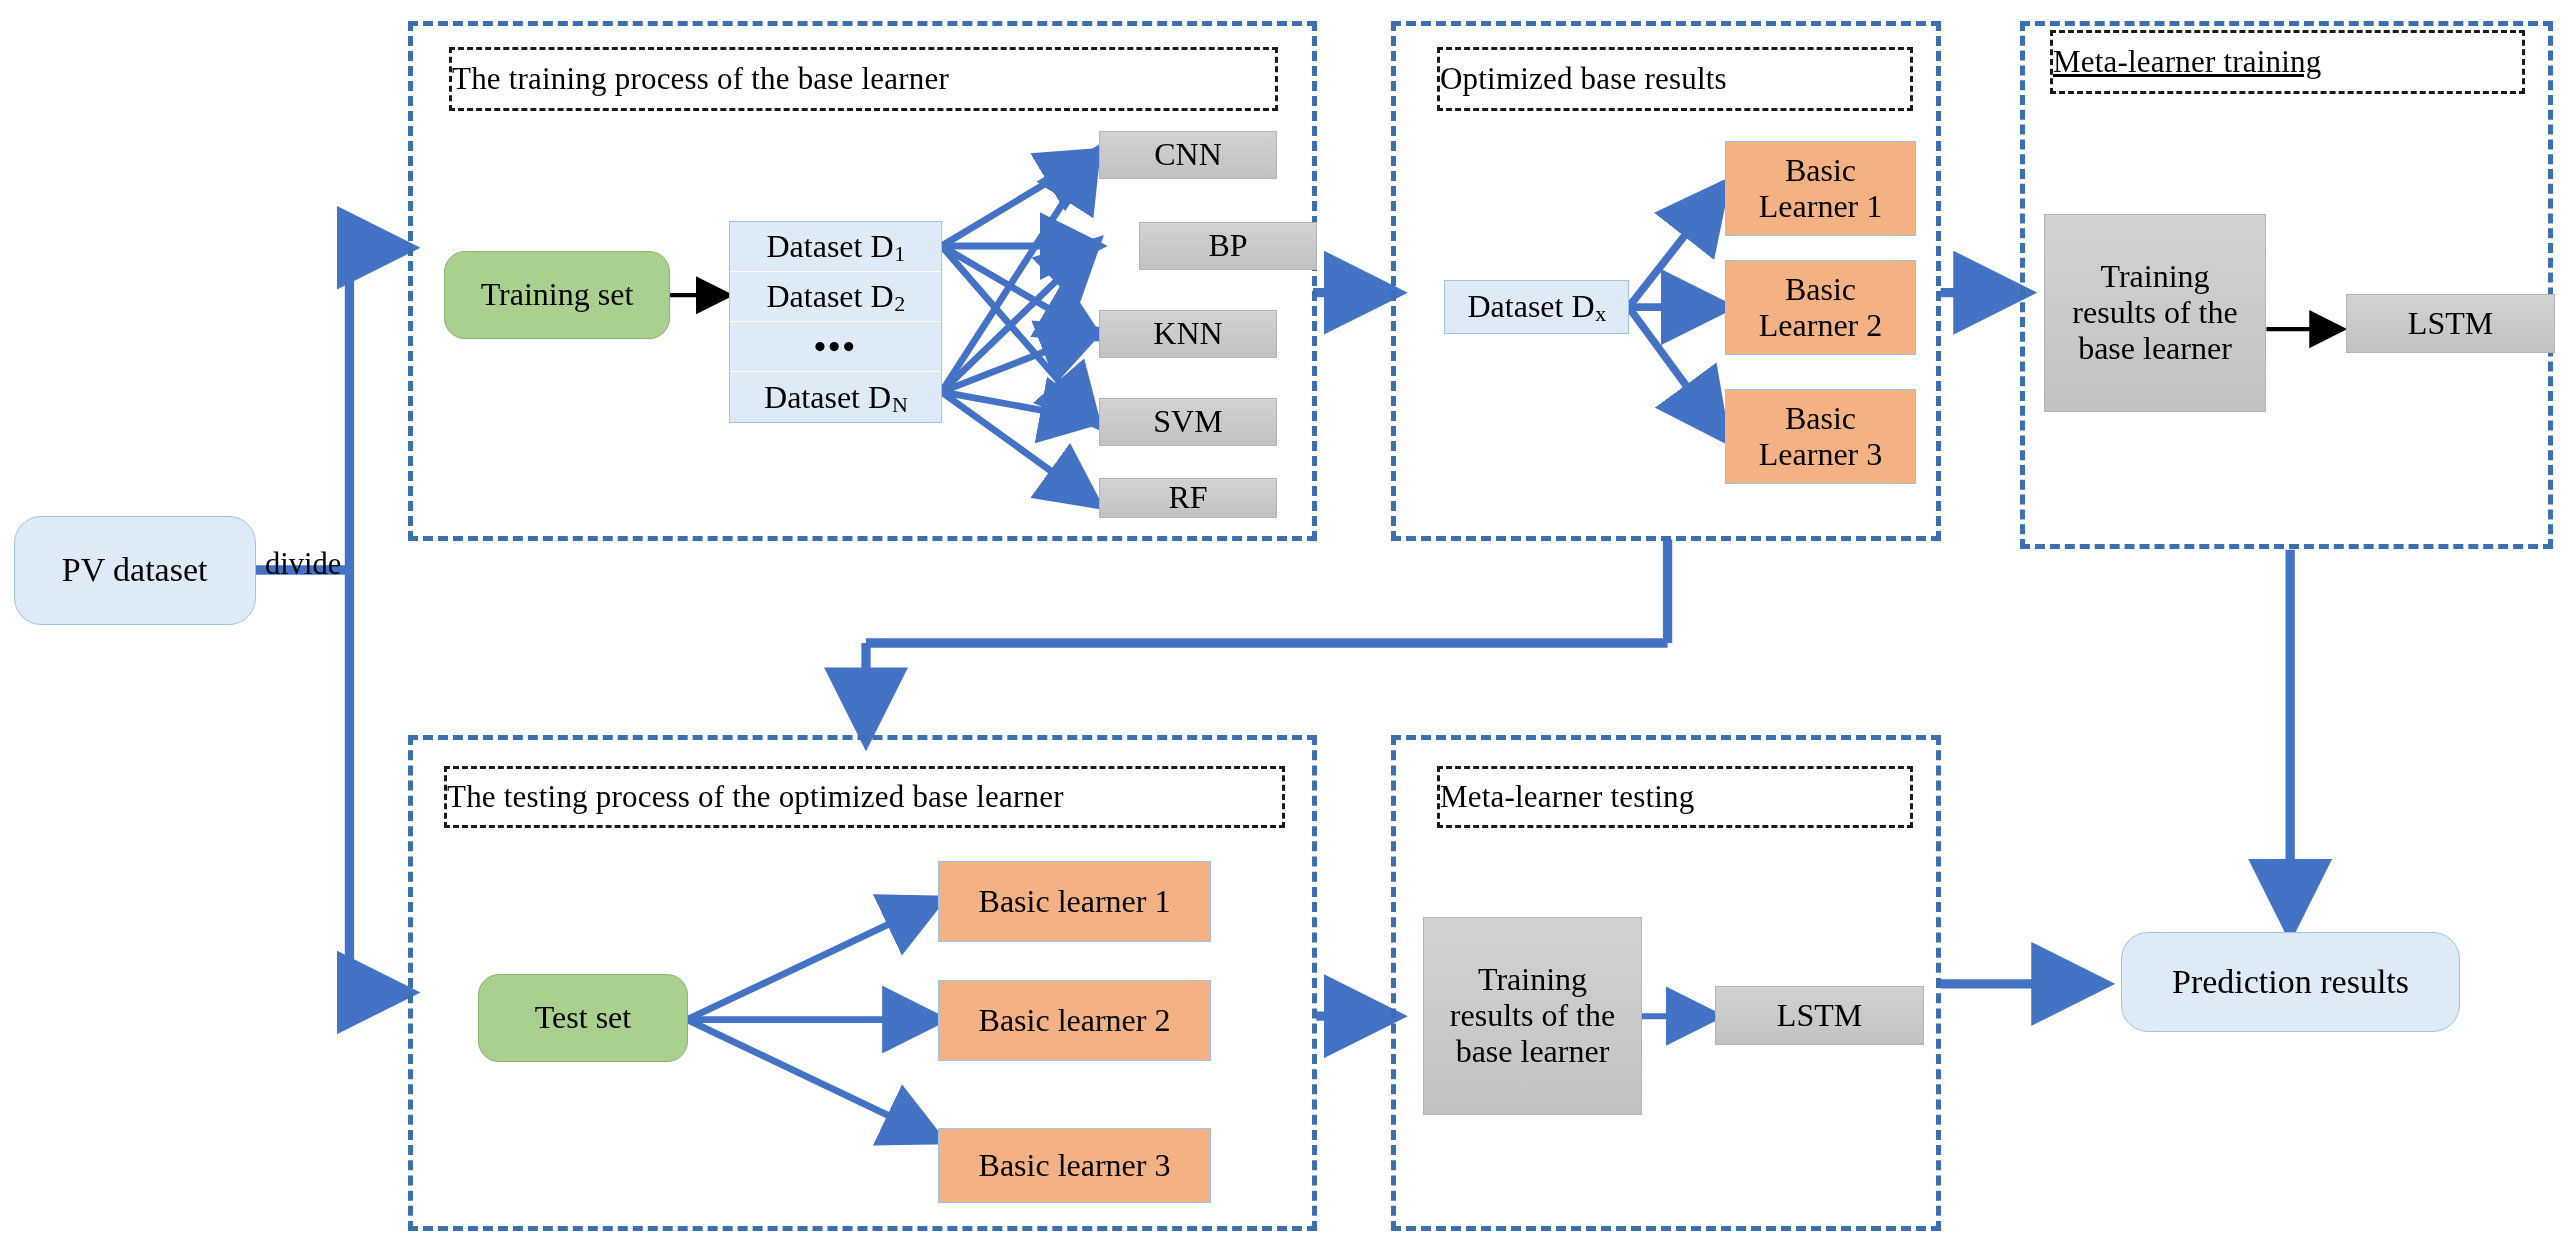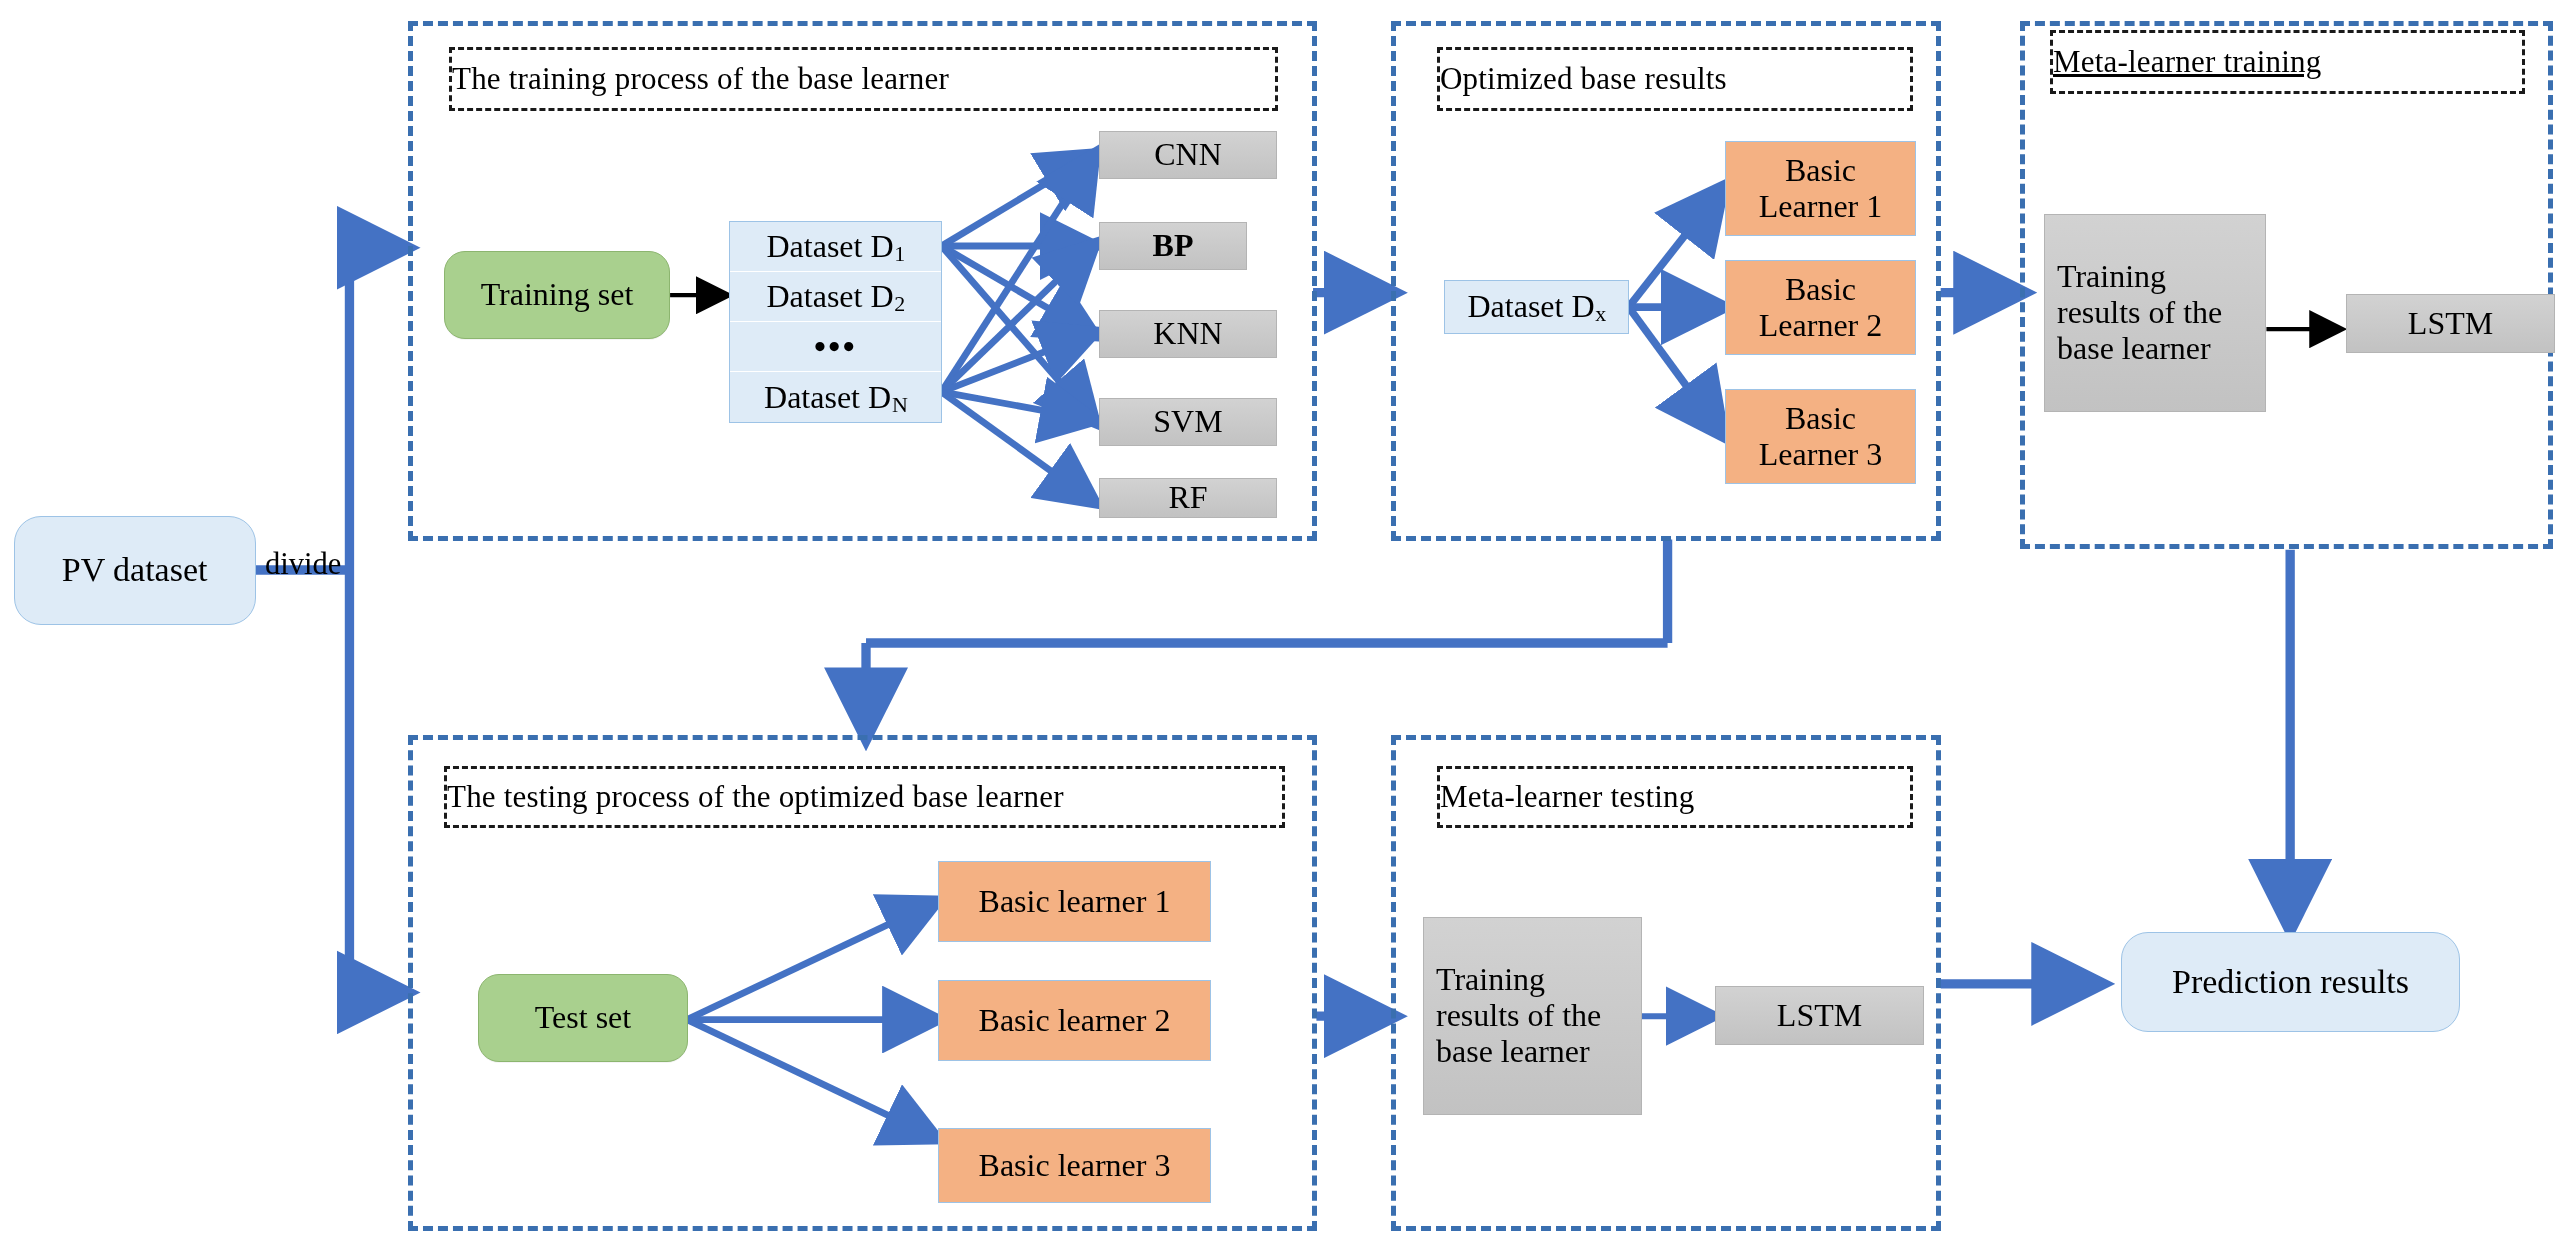--- a/index.html
+++ b/index.html
@@ -6,21 +6,21 @@
   body{width:2576px;height:1252px;font-family:"Liberation Serif",serif;}
   #stage{position:relative;width:2576px;height:1252px;overflow:hidden;background:#fff;}
   svg.layer{position:absolute;left:0;top:0;width:2576px;height:1252px;pointer-events:none;}
 
   .panel{position:absolute;border:5.1px dashed #3A6FB0;box-sizing:border-box;background:transparent;}
   .panel-title{position:absolute;border:3.4px dashed #1a1a1a;box-sizing:border-box;
     display:flex;align-items:center;justify-content:flex-start;background:#fff;}
   .panel-title span{font-size:31px;color:#000;letter-spacing:0.2px;white-space:nowrap;}
 
   .node{position:absolute;box-sizing:border-box;display:flex;align-items:center;
-    justify-content:center;line-height:1.12;color:#000;}
+    justify-content:center;text-align:center;line-height:1.12;color:#000;}
   .n-green{background:#A9D08E;border:0.8px solid #8CB56F;border-radius:21px;font-size:32px;
     box-shadow:0 0.8px 0 rgba(0,0,0,.06);}
   .n-gray{background:#C9C9C9;border:0.8px solid #B4B4B4;font-size:32px;
     background-image:linear-gradient(180deg,#D2D2D2 0%,#C2C2C2 100%);}
   .n-orange{background:#F4B183;border:0.8px solid #9DC3E6;font-size:32px;}
   .n-blue{background:#DEEBF7;border:0.8px solid #9DC3E6;font-size:32px;}
   .n-blue-round{background:#DEEBF7;border:0.8px solid #9DC3E6;border-radius:27px;font-size:34px;}
 
   .ds-stack{position:absolute;box-sizing:border-box;border:0.8px solid #9DC3E6;background:#DEEBF7;}
   .ds-row{box-sizing:border-box;display:flex;align-items:center;justify-content:center;
@@ -179,21 +179,21 @@
     </div>
     <div class="ds-row" style="height:50px;">
       <span>Dataset D</span>
         <span class="sub">N</span>
     </div>
   </div>
 
   <div class="node n-gray" style="left:1099px;top:131px;width:178px;height:48px;">
     <span>CNN</span>
   </div>
-  <div class="node n-gray" style="left:1099px;top:222px;width:148px;height:48px;font-weight:bold;">
+  <div class="node n-gray" style="left:1139px;top:222px;width:178px;height:48px;">
     <span>BP</span>
   </div>
   <div class="node n-gray" style="left:1099px;top:310px;width:178px;height:48px;">
     <span>KNN</span>
   </div>
   <div class="node n-gray" style="left:1099px;top:398px;width:178px;height:48px;">
     <span>SVM</span>
   </div>
   <div class="node n-gray" style="left:1099px;top:478px;width:178px;height:40px;">
     <span>RF</span>

